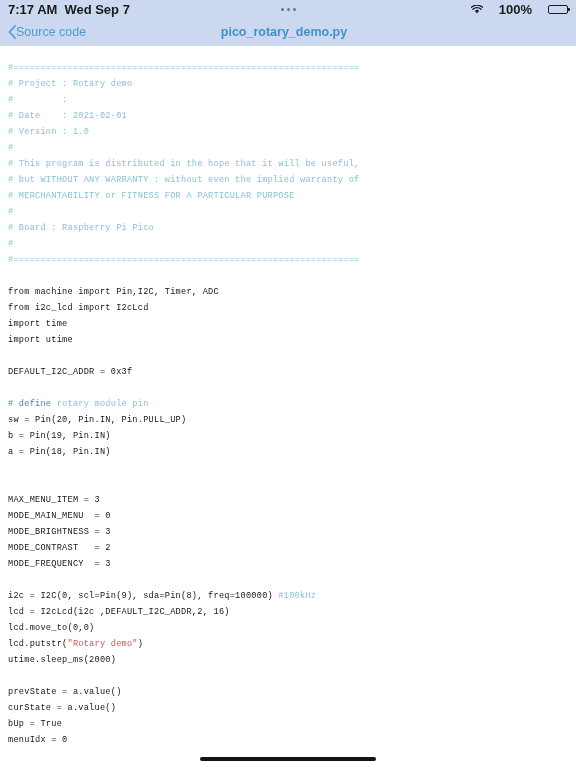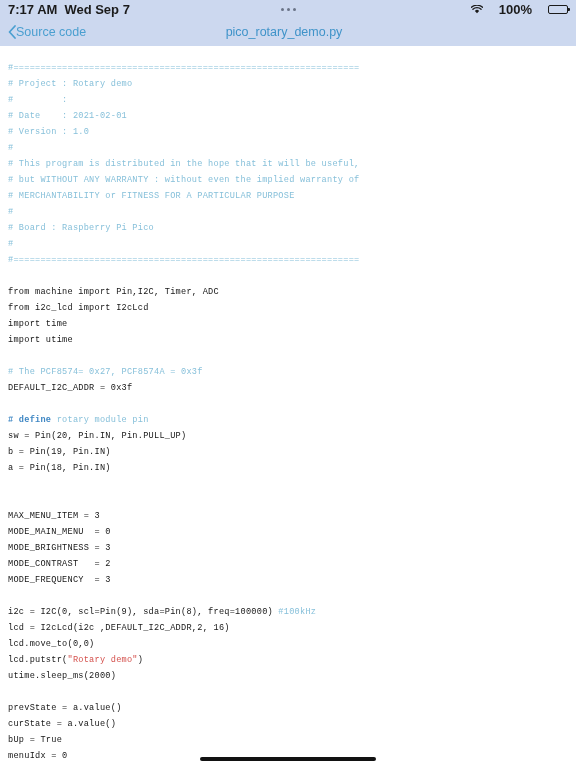--- a/index.html
+++ b/index.html
@@ -75,21 +75,21 @@
     font-size: 12.5px;
     cursor: pointer;
     z-index: 2;
   }
   .chevron { display: block; }
   .nav-title {
     position: absolute;
     left: 0; right: 8px;
     text-align: center;
     font-size: 12.5px;
-    font-weight: normal;
+    font-weight: bold;
     color: #3f93c9;
     pointer-events: none;
   }
 
   
   .code-area {
     background: #ffffff;
     padding: 14px 0 0 8px;
     height: calc(768px - 46px);
     overflow: hidden;
@@ -97,21 +97,21 @@
   .code-line {
     font-family: "Liberation Mono", "DejaVu Sans Mono", monospace;
     font-size: 8.6px;
     line-height: 16px;
     height: 16px;
     color: #161616;
     white-space: pre;
     letter-spacing: 0.25px;
   }
   .cm { color: #87c0da; }
-  .kw { color: #3f87c4; font-weight: bold; margin-top: 37px; }
+  .kw { color: #3f87c4; font-weight: normal; margin-top: 37px; }
   .str { color: #d4504c; }
 
   
   .home-indicator {
     position: absolute;
     bottom: 7px;
     left: 50%;
     transform: translateX(-50%);
     width: 176px;
     height: 4px;
@@ -176,21 +176,20 @@
     <div class="code-line"><span class="cm">#</span></div>
     <div class="code-line"><span class="cm"># Board : Raspberry Pi Pico</span></div>
     <div class="code-line"><span class="cm">#</span></div>
     <div class="code-line"><span class="cm">#================================================================</span></div>
     <div class="code-line">&nbsp;</div>
     <div class="code-line"><span>from machine import Pin,I2C, Timer, ADC</span></div>
     <div class="code-line"><span>from i2c_lcd import I2cLcd</span></div>
     <div class="code-line"><span>import time</span></div>
     <div class="code-line"><span>import utime</span></div>
     <div class="code-line">&nbsp;</div>
-    <div class="code-line"><span class="cm"># The PCF8574= 0x27, PCF8574A = 0x3f</span></div>
     <div class="code-line"><span>DEFAULT_I2C_ADDR = 0x3f</span></div>
     <div class="code-line">&nbsp;</div>
     <div class="code-line"><span class="kw"># define</span><span class="cm"> rotary module pin</span></div>
     <div class="code-line"><span>sw = Pin(20, Pin.IN, Pin.PULL_UP)</span></div>
     <div class="code-line"><span>b = Pin(19, Pin.IN)</span></div>
     <div class="code-line"><span>a = Pin(18, Pin.IN)</span></div>
     <div class="code-line">&nbsp;</div>
     <div class="code-line">&nbsp;</div>
     <div class="code-line"><span>MAX_MENU_ITEM = 3</span></div>
     <div class="code-line"><span>MODE_MAIN_MENU  = 0</span></div>

